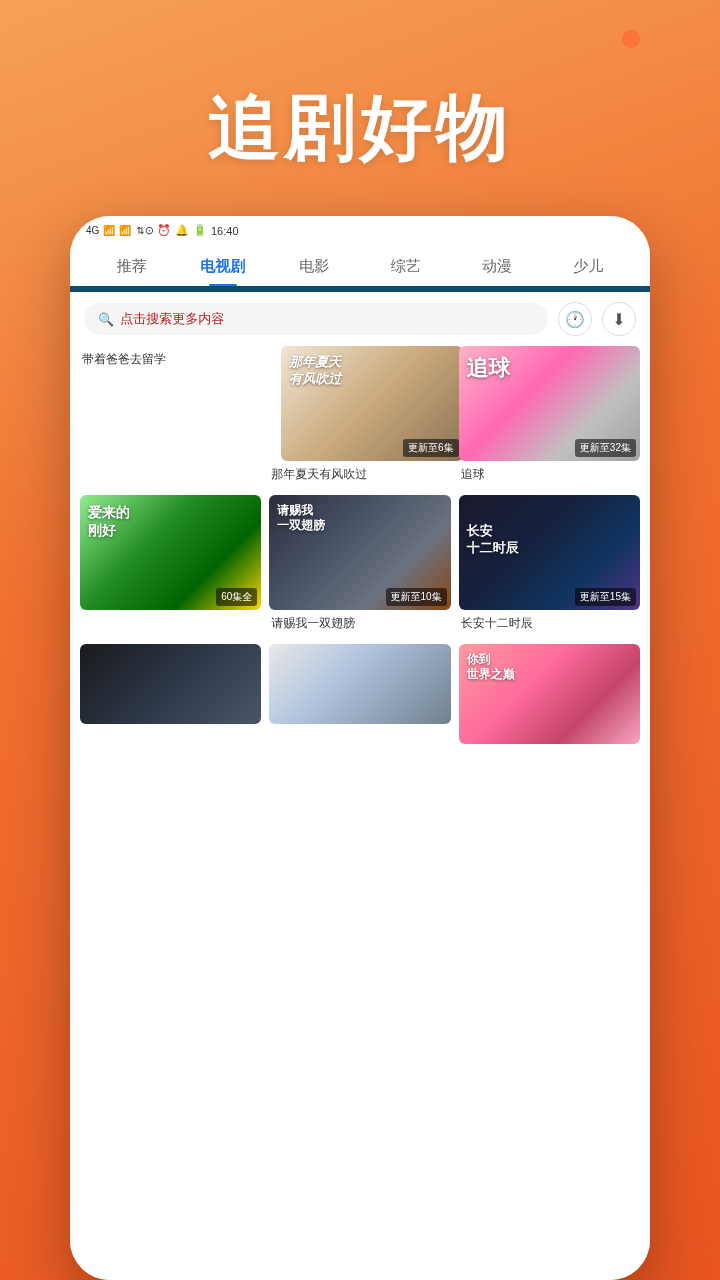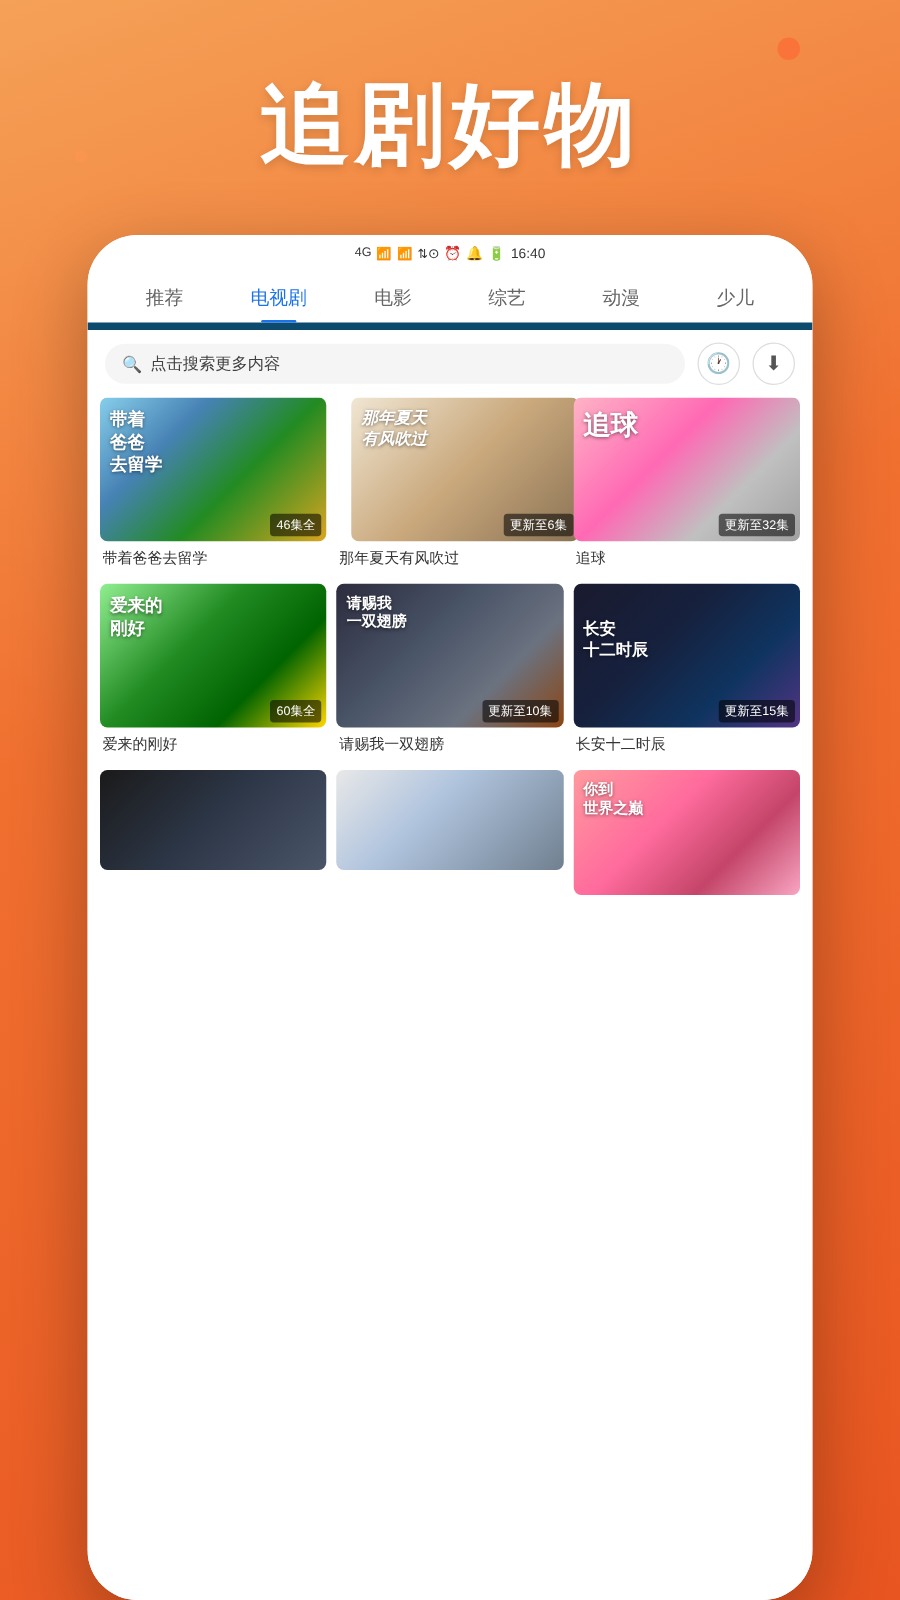--- a/index.html
+++ b/index.html
@@ -11,41 +11,41 @@
       background: linear-gradient(160deg, #f5a157 0%, #f07030 40%, #e85520 100%);
       display: flex;
       flex-direction: column;
       align-items: center;
     }
 
     .hero-title {
       color: white;
       font-size: 72px;
       font-weight: 800;
-      margin-top: 52px;
+      margin-top: 80px;
       margin-bottom: 40px;
       text-shadow: 0 2px 8px rgba(0,0,0,0.15);
       letter-spacing: 4px;
     }
 
     .phone-wrapper {
       width: 580px;
       background: white;
       border-radius: 40px;
       overflow: hidden;
       box-shadow: 0 20px 60px rgba(0,0,0,0.3);
       flex: 1;
       display: flex;
       flex-direction: column;
     }
 
     
     .status-bar {
       display: flex;
-      justify-content: center;
+      justify-content: flex-start;
       align-items: center;
       padding: 8px 16px 4px;
       font-size: 11px;
       color: #333;
       background: white;
     }
     .status-left { display: flex; gap: 4px; align-items: center; font-size: 10px; }
     .status-right { display: flex; gap: 4px; align-items: center; font-size: 11px; font-weight: 500; }
 
     
@@ -60,21 +60,21 @@
       flex: 1;
       text-align: center;
       padding: 8px 4px 10px;
       font-size: 15px;
       color: #666;
       cursor: pointer;
       position: relative;
     }
     .nav-tab.active {
       color: #1a73e8;
-      font-weight: 400;
+      font-weight: 700;
     }
     .nav-tab.active::after {
       content: '';
       position: absolute;
       bottom: 0;
       left: 50%;
       transform: translateX(-50%);
       width: 28px;
       height: 2px;
       background: #1a73e8;
@@ -92,21 +92,21 @@
     .search-box {
       flex: 1;
       background: #f5f5f5;
       border-radius: 20px;
       padding: 7px 14px;
       display: flex;
       align-items: center;
       gap: 6px;
     }
     .search-icon-svg { color: #aaa; font-size: 13px; }
-    .search-placeholder { color: #404040; font-size: 13px; }
+    .search-placeholder { color: #b91c1c; font-size: 13px; }
     .search-action-btn {
       width: 34px;
       height: 34px;
       border-radius: 50%;
       border: 1.5px solid #ddd;
       display: flex;
       align-items: center;
       justify-content: center;
       font-size: 16px;
       color: #555;
@@ -228,24 +228,20 @@
     </div>
     <div class="search-action-btn">
       <span>⬇</span>
     </div>
   </div>
 
   <div class="content-area">
 
     <div class="grid-row">
       <div class="card">
-        <div class="card-thumb poster-1">
-          <div class="poster-text">带着<br>爸爸<br>去留学</div>
-          <div class="card-badge">46集全</div>
-        </div>
         <div class="card-title">带着爸爸去留学</div>
       </div>
       <div class="card">
         <div class="card-thumb poster-2">
           <div class="poster-text" style="font-size:13px; font-style:italic;">那年夏天<br>有风吹过</div>
           <div class="card-badge">更新至6集</div>
         </div>
         <div class="card-title">那年夏天有风吹过</div>
       </div>
       <div class="card">
@@ -256,21 +252,20 @@
         <div class="card-title">追球</div>
       </div>
     </div>
 
     <div class="grid-row">
       <div class="card">
         <div class="card-thumb poster-4">
           <div class="poster-text">爱来的<br>刚好</div>
           <div class="card-badge">60集全</div>
         </div>
-        <div class="card-title">爱来的刚好</div>
       </div>
       <div class="card">
         <div class="card-thumb poster-5">
           <div class="poster-text" style="font-size:12px;">请赐我<br>一双翅膀</div>
           <div class="card-badge">更新至10集</div>
         </div>
         <div class="card-title">请赐我一双翅膀</div>
       </div>
       <div class="card">
         <div class="card-thumb poster-6">

